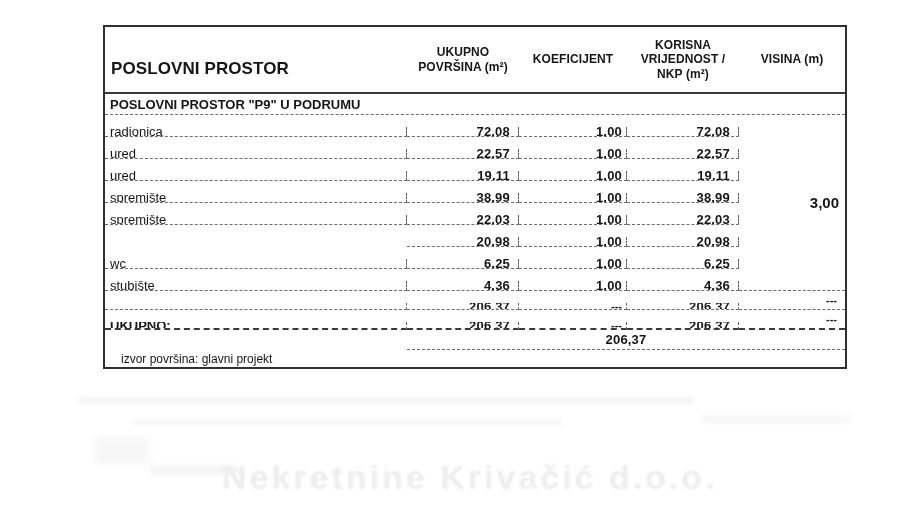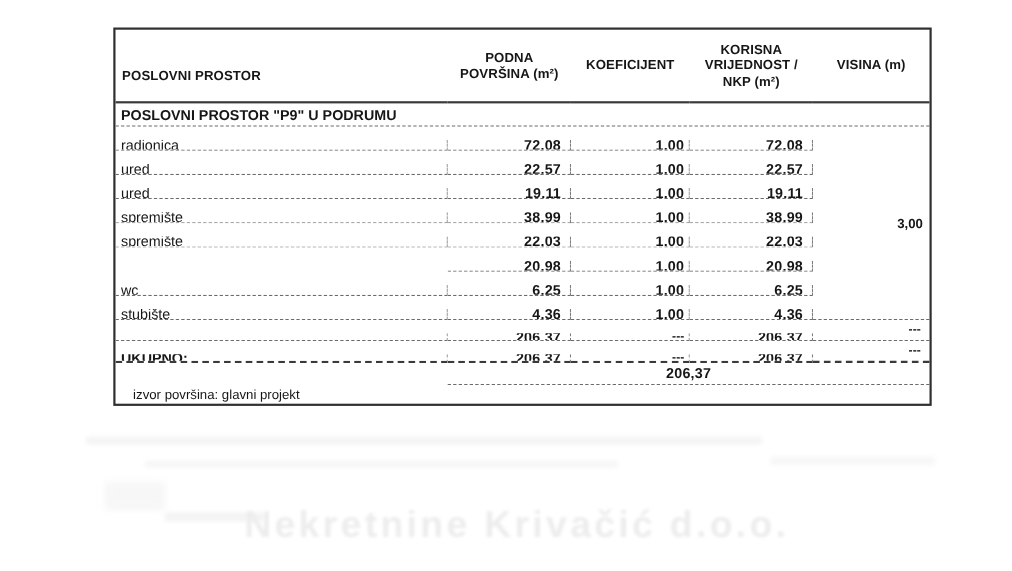--- a/index.html
+++ b/index.html
@@ -24,53 +24,53 @@
     box-sizing:border-box;display:flex;align-items:center;overflow:hidden;
     border-bottom:1px dashed #6b6b6b;
   }
   .vr{border-right:1px dashed #5f5f5f;margin-top:12px;}
   .hc{
     border-bottom:2px solid #3a3a3a;
     font-weight:bold;font-size:12px;line-height:1.2;
     justify-content:center;text-align:center;white-space:pre-line;
     letter-spacing:0.1px;
   }
-  .hfirst{justify-content:flex-start;text-align:center;padding-left:6px;font-size:12px;margin-top:19px;}
+  .hfirst{justify-content:flex-start;text-align:center;padding-left:6px;font-size:17px;margin-top:19px;}
   .section{font-weight:bold;font-size:13px;padding-left:5px;}
   .lbl{font-size:13px;padding-left:5px;}
   .num{font-weight:bold;font-size:13px;justify-content:flex-end;padding-right:8px;letter-spacing:0.2px;}
   .koefpad{padding-right:4px;}
   .dash{font-size:11px;letter-spacing:0;}
   .bold{font-weight:bold;}
   .thickb{border-bottom:2px dashed #3a3a3a;}
   .nb{border-bottom:none;padding-left:16px;}
   .center{justify-content:center;font-weight:bold;font-size:13px;padding-right:0;}
   .small{font-size:12px;}
   .visina-merged{
     box-sizing:border-box;display:flex;align-items:center;
     justify-content:flex-end;padding-right:6px;
-    font-weight:bold;font-size:12px;
+    font-weight:bold;font-size:15px;
     border-bottom:1px dashed #6b6b6b;
   }
 
   
   .smudge{position:absolute;background:#f4f4f4;filter:blur(2px);border-radius:2px;}
   .wm{
     position:absolute;left:222px;top:458px;
     font-size:34px;font-weight:bold;letter-spacing:3px;white-space:nowrap;
     color:#ededed;filter:blur(1.3px);
   }
 </style>
 </head>
 <body>
 
 <div class="scan-table">
 
   <div class="cell hc hfirst" style="grid-area:1/1">POSLOVNI PROSTOR</div>
-  <div class="cell hc" style="grid-area:1/2">PODNA
+  <div class="cell hc" style="grid-area:1/2">UKUPNO
 POVRŠINA (m²)</div>
   <div class="cell hc" style="grid-area:1/3">KOEFICIJENT</div>
   <div class="cell hc" style="grid-area:1/4">KORISNA
 VRIJEDNOST /
 NKP (m²)</div>
   <div class="cell hc" style="grid-area:1/5">VISINA (m)</div>
 
   <div class="cell section" style="grid-area:2/1/3/6">POSLOVNI PROSTOR "P9" U PODRUMU</div>
 
   <div class="visina-merged" style="grid-area:3/5/11/6">3,00</div>

